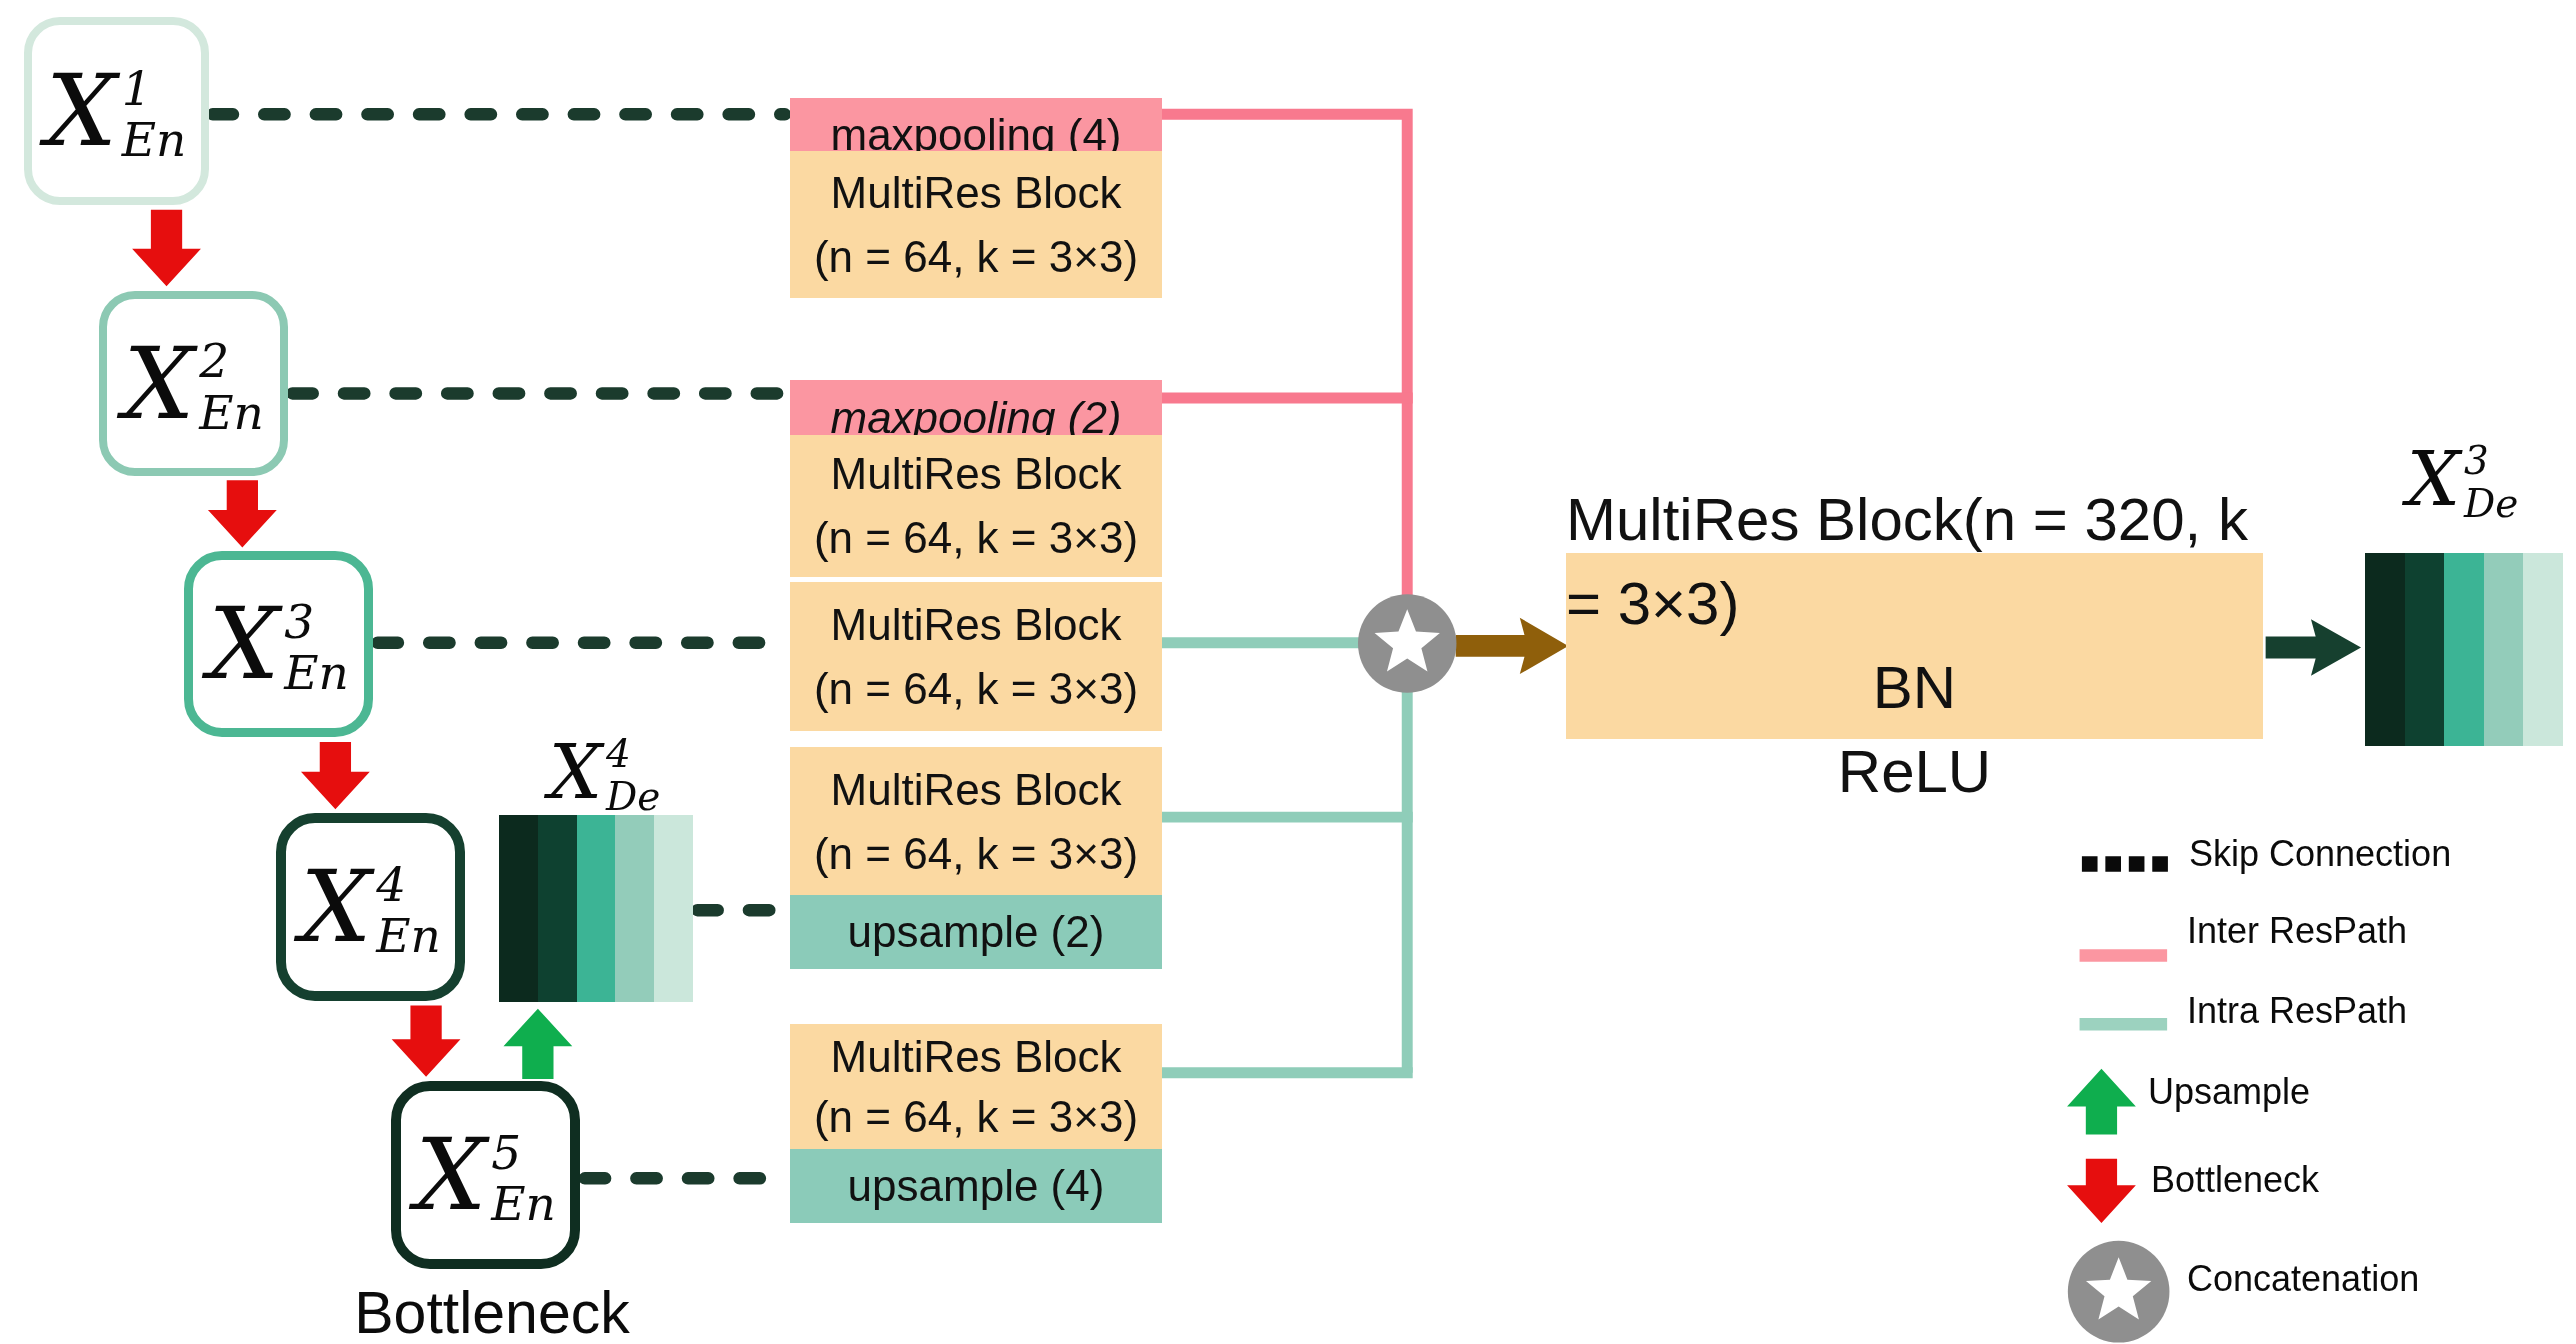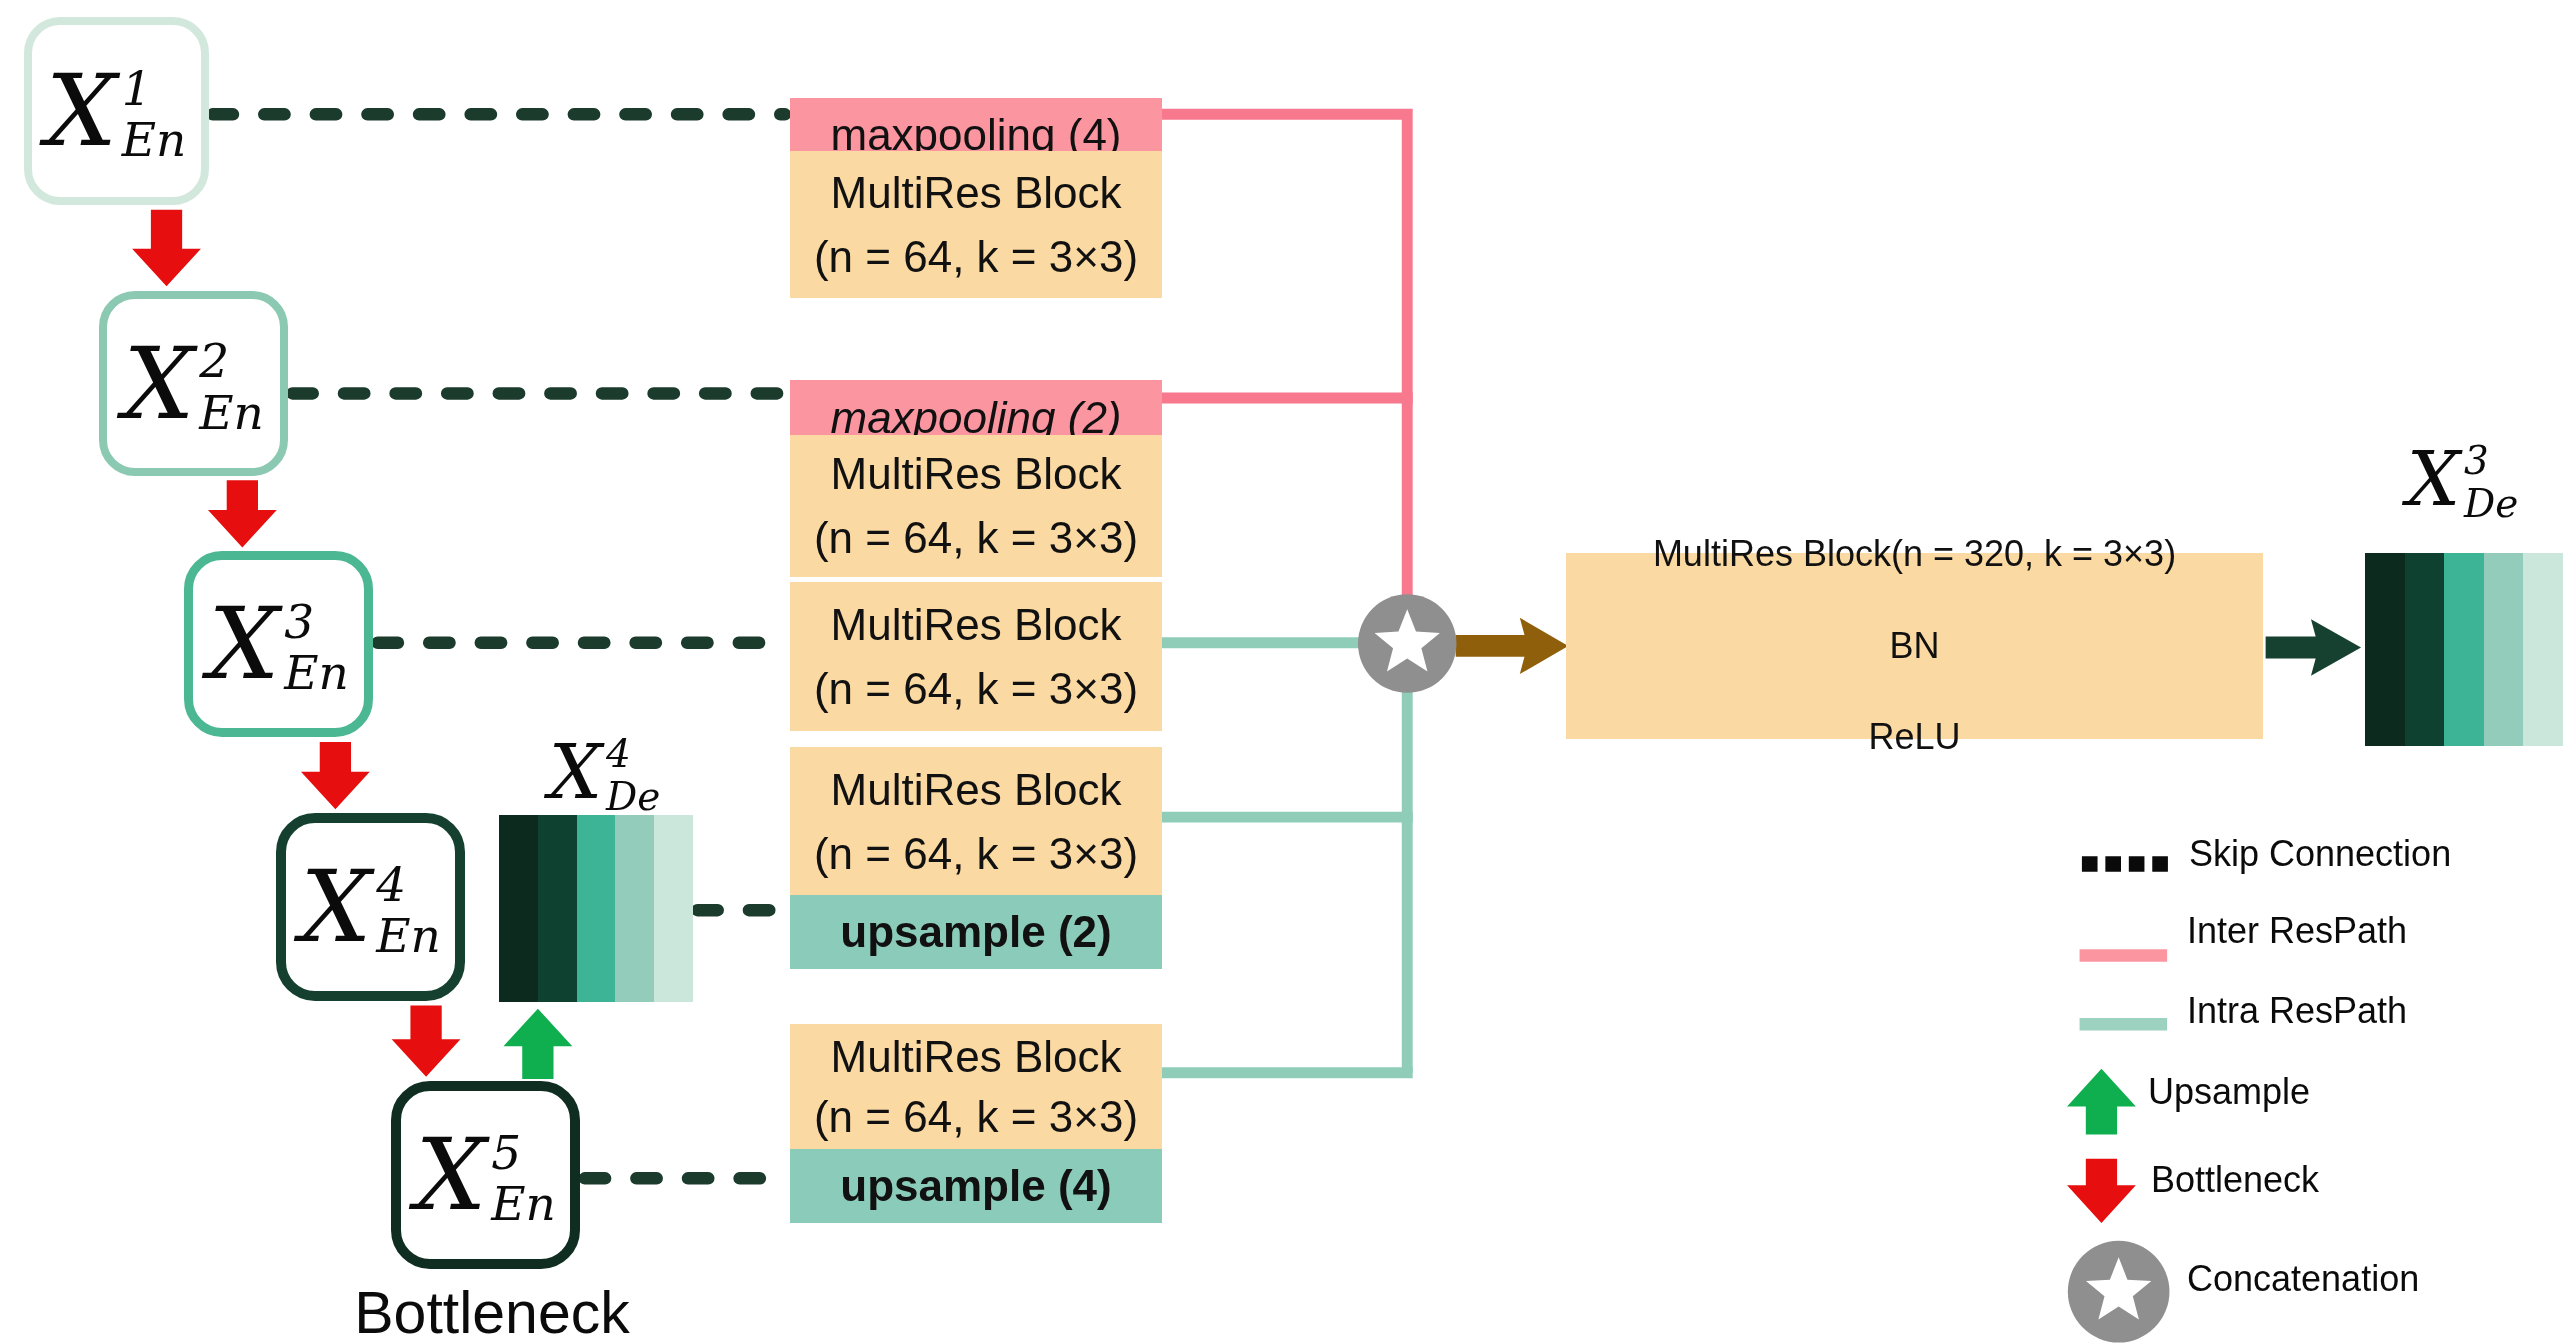--- a/index.html
+++ b/index.html
@@ -27,31 +27,31 @@
   .delabel .mscripts{font-size:39px;margin-left:3.9px;}
   #de4label{left:503px;top:731px;width:203px;height:82px;}
   #de3label{left:2361px;top:436px;width:203px;height:86px;}
 
   
   .blk{position:absolute;left:790px;width:372px;display:flex;flex-direction:column;
        align-items:center;justify-content:center;text-align:center;z-index:2;
        font-size:44px;line-height:1.45;color:#111;}
   .pink{background:#FB96A1;margin-top:20px;}
   .yellow{background:#FBD9A2;}
-  .teal{background:#8BCBB9;font-weight:bold;}
+  .teal{background:#8BCBB9;}
   #b1h{top:78px;height:73px;}  #b1b{top:151px;height:147px;}
   #b2h{top:360px;height:75px;font-style:italic;}  #b2b{top:435px;height:142px;}
   #b3b{top:582px;height:149px;}
   #b4b{top:747px;height:149px;} #b4f{top:895px;height:74px;}
   #b5b{top:1024px;height:125px;line-height:1.35;} #b5f{top:1149px;height:74px;}
 
   
   #decblock{position:absolute;left:1566px;top:553px;width:697px;height:186px;
             background:#FBD9A2;display:flex;flex-direction:column;align-items:center;
-            justify-content:center;text-align:center;font-size:36px;line-height:1.4;z-index:2;gap:41px;}
+            justify-content:center;font-size:60px;line-height:1.4;z-index:2;}
 
   
   .fmap{position:absolute;display:flex;z-index:2;}
   .fmap .stripe{flex:1 1 0;}
   #de4map{left:499px;top:815px;width:194px;height:187px;}
   #de3map{left:2365px;top:553px;width:198px;height:193px;}
 
   
   #bottleneck{position:absolute;left:324px;top:1279px;width:336px;text-align:center;
               font-size:59px;color:#0b0b0b;z-index:3;}

